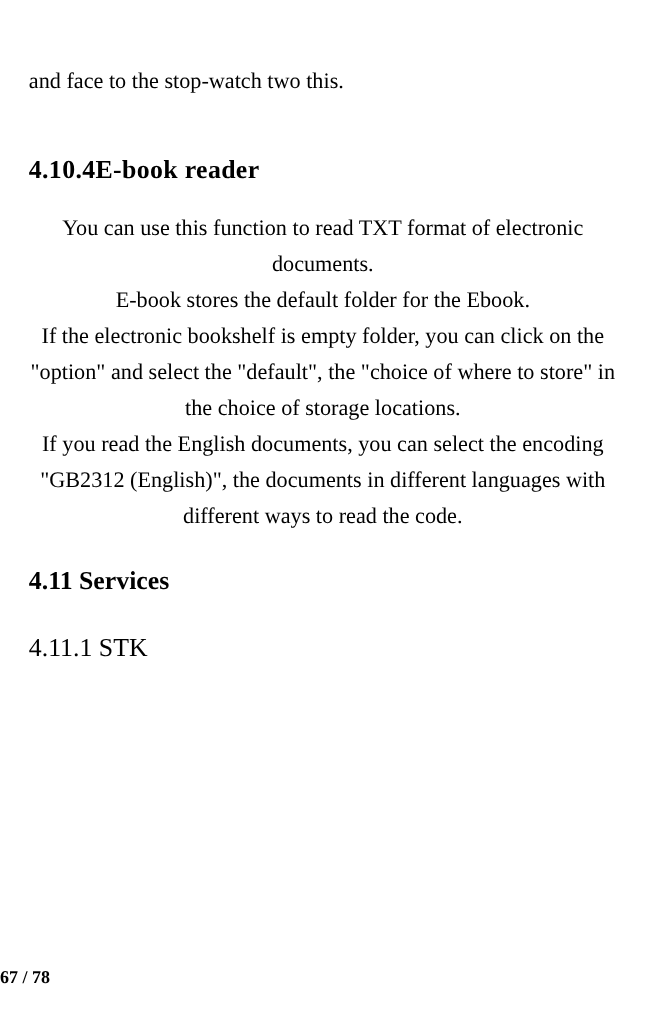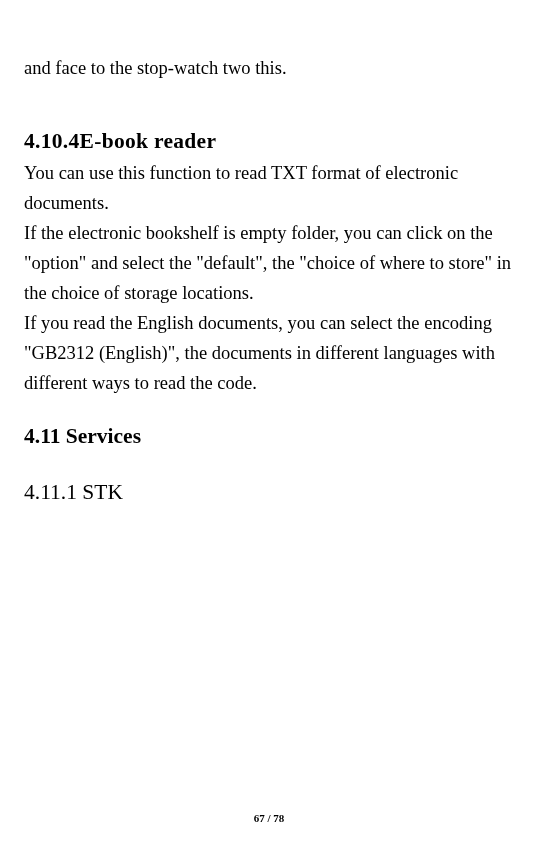--- a/index.html
+++ b/index.html
@@ -20,63 +20,65 @@
       font-size: 18.5px;
       line-height: 1.62;
     }
     .fragment {
       margin-bottom: 40px;
     }
     .heading-h3 {
       font-size: 21.5px;
       font-weight: bold;
       margin-top: 6px;
+      margin-bottom: 18px;
       letter-spacing: 0.3px;
     }
     .heading-h2 {
       font-size: 21.5px;
       font-weight: bold;
       margin-top: 20px;
       margin-bottom: 22px;
     }
     .heading-h3b {
       font-size: 21.5px;
       font-weight: normal;
       margin-top: 6px;
       margin-bottom: 18px;
     }
     .body-text p {
       margin: 0;
     }
     .body-section {
       margin-bottom: 0;
+      text-align: center;
     }
     .footer {
       position: absolute;
       bottom: 22px;
       left: 0;
       right: 0;
-      text-align: center;
-      font-size: 11px;
+      font-size: 15px;
       font-weight: bold;
     }
   </style>
 </head>
 <body>
 
 <div class="content">
 
   <div class="fragment body-text">
     <p>and face to the stop-watch two this.</p>
   </div>
 
   <div class="heading-h3">4.10.4E-book reader</div>
 
   <div class="body-text body-section">
     <p>You can use this function to read TXT format of electronic documents.</p>
+    <p>E-book stores the default folder for the Ebook.</p>
     <p>If the electronic bookshelf is empty folder, you can click on the "option" and select the "default", the "choice of where to store" in the choice of storage locations.</p>
     <p>If you read the English documents, you can select the encoding "GB2312 (English)", the documents in different languages with different ways to read the code.</p>
   </div>
 
   <div class="heading-h2">4.11 Services</div>
 
   <div class="heading-h3b">4.11.1 STK</div>
 
 
 </div>

